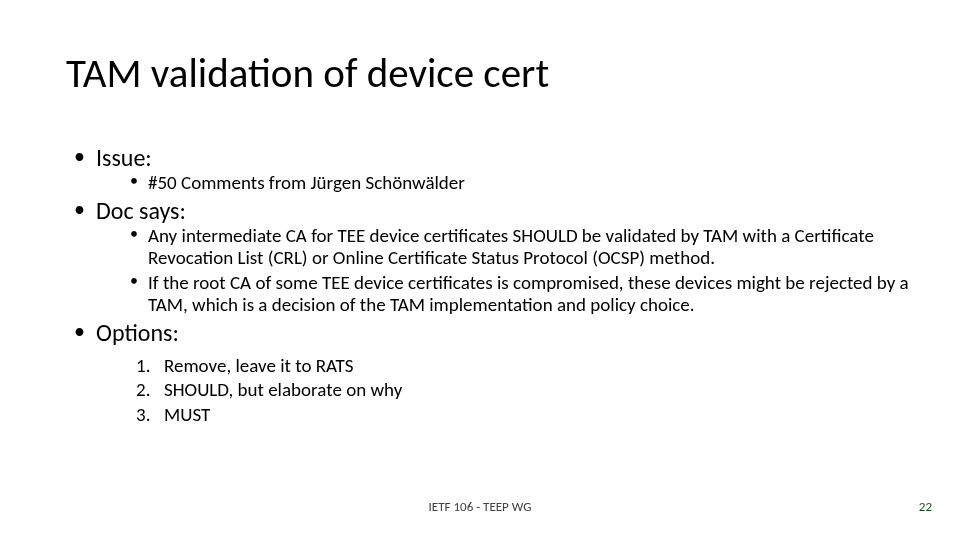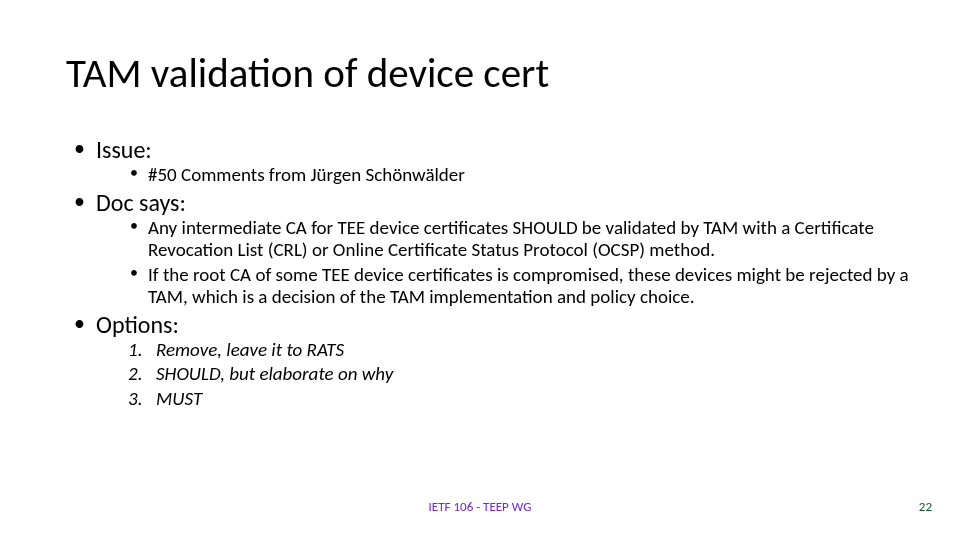--- a/index.html
+++ b/index.html
@@ -22,21 +22,21 @@
     position: absolute;
     top: 48px;
     left: 66px;
     font-size: 41px;
     font-weight: 400;
     font-family: "Calibri Light", Calibri, "Segoe UI", Arial, sans-serif;
     color: #000;
   }
   .body {
     position: absolute;
-    top: 136px;
+    top: 144px;
     left: 66px;
     right: 30px;
     font-size: 19px;
     line-height: 1.18;
   }
   ul.lvl1 {
     list-style: none;
     margin: 0;
     padding: 0;
   }
@@ -66,24 +66,23 @@
   }
   ul.lvl2 > li::before {
     content: "•";
     position: absolute;
     left: 4px;
     top: 0;
     font-size: 16px;
   }
   ol.lvl2 {
     list-style: none;
-    margin: 0;
+    margin: 8px;
     padding: 0 0 0 30px;
     counter-reset: opt;
-    font-style: italic;
   }
   ol.lvl2 > li {
     position: relative;
     padding-left: 30px;
     margin: 0 0 2px 0;
     font-size: 19px;
     counter-increment: opt;
   }
   ol.lvl2 > li::before {
     content: counter(opt) ".";
@@ -92,21 +91,21 @@
     top: 0;
     font-size: 19px;
   }
   .footer-center {
     position: absolute;
     bottom: 18px;
     left: 0;
     width: 100%;
     text-align: center;
     font-size: 13px;
-    color: #6d28d9;
+    color: #404040;
   }
   .footer-num {
     position: absolute;
     bottom: 18px;
     right: 28px;
     font-size: 13px;
     color: #14532d;
   }
 </style>
 </head>

